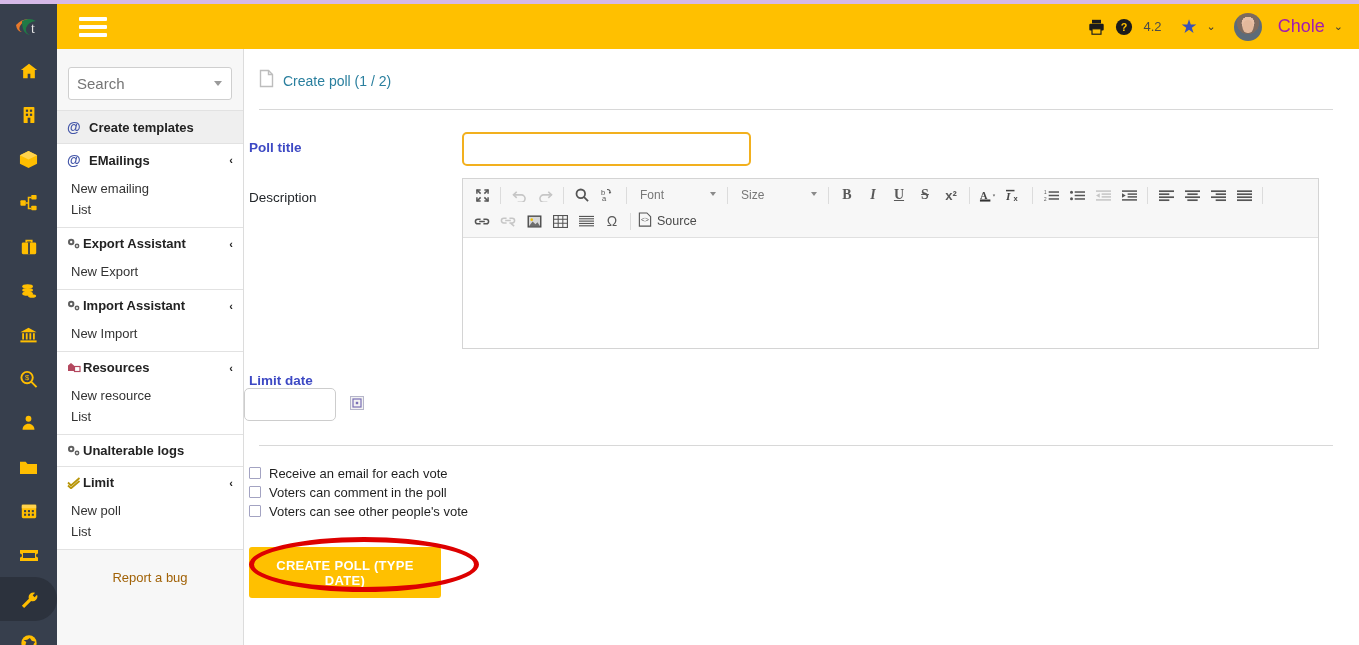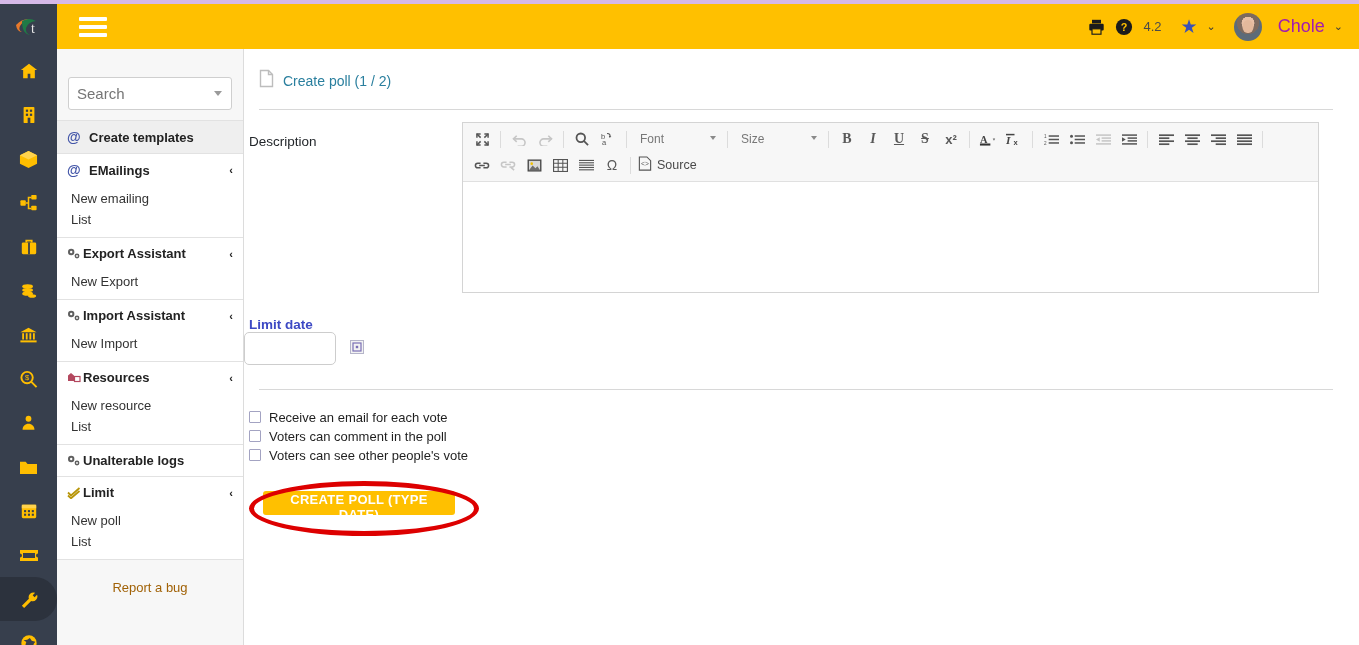--- a/index.html
+++ b/index.html
@@ -76,21 +76,21 @@
   }
   .username { font-size: 18px; color: #a21caf; margin-left: 7px; cursor: pointer; }
 
   
   .menu-panel {
     position: absolute; top: 49px; left: 57px;
     width: 187px; height: 596px;
     background: #f7f7f7;
     border-right: 1px solid #dcdcdc;
   }
-  .search-wrap { padding: 28px 11px 10px 11px; }
+  .search-wrap { padding: 18px 11px 10px 11px; }
   .search-box {
     position: relative;
     height: 33px; border: 1px solid #cfcfcf; border-radius: 3px;
     background: #ffffff; display: flex; align-items: center;
   }
   .search-box input {
     border: 0; outline: none; background: transparent;
     font-size: 15px; color: #9a9a9a; padding: 0 8px;
     width: 130px; font-family: "Liberation Sans", sans-serif;
   }
@@ -212,22 +212,22 @@
   .chk-row { display: flex; align-items: center; height: 18px; margin-bottom: 1px; }
   .chk-box {
     width: 12px; height: 12px; border: 1px solid #a3a3c2;
     background: #fff; border-radius: 1px; cursor: pointer; flex: 0 0 auto;
   }
   .chk-lbl { font-size: 13px; color: #1f1f1f; margin-left: 8px; cursor: pointer; }
 
   
   .btn-area { position: relative; margin-top: 18px; margin-left: 5px; height: 60px; }
   .primary-btn {
-    position: absolute; left: 14px; top: 9px;
-    width: 192px; height: 24px;
+    position: absolute; left: 0; top: 9px;
+    width: 192px; height: 51px;
     background: #ffc000; border: 0; border-radius: 3px;
     color: #ffffff; font-size: 13px; font-weight: bold;
     letter-spacing: .3px; cursor: pointer;
     font-family: "Liberation Sans", sans-serif;
   }
   .annot-ellipse {
     position: absolute; left: 0px; top: -1px;
     width: 230px; height: 55px;
     border: 5px solid #dd0000; border-radius: 50%;
     pointer-events: none;
@@ -506,20 +506,26 @@
         <svg width="15" height="19" viewBox="0 0 15 19" fill="none" stroke="#bdbdbd" stroke-width="1.4">
           <path d="M1.5 1.5h8l4 4v12h-12z"></path>
             <path d="M9.5 1.5v4h4"></path>
         </svg>
       </span>
       <span class="crumb-text">Create poll (1 / 2)</span>
     </div>
 
     <div class="rule"></div>
 
+    <div class="field-row">
+      <div class="field-label">Poll title</div>
+      <div class="field-ctl">
+        <input class="txt-input" type="text" autofocus="" placeholder="" style="">
+      </div>
+    </div>
 
     <div class="field-row" style="margin-top:12px;">
       <div class="field-label plain">Description</div>
       <div class="field-ctl">
         <div class="ck">
           <div class="ck-toolbar">
             <div class="ck-row" id="ck-row1">
                 <div class="ck-btn">
                   <svg width="13" height="13" viewBox="0 0 14 14" fill="none" stroke="#555" stroke-width="1.6">
                     <path d="M1 5V1h4M13 9v4H9M9 1h4v4M5 13H1V9"></path>

